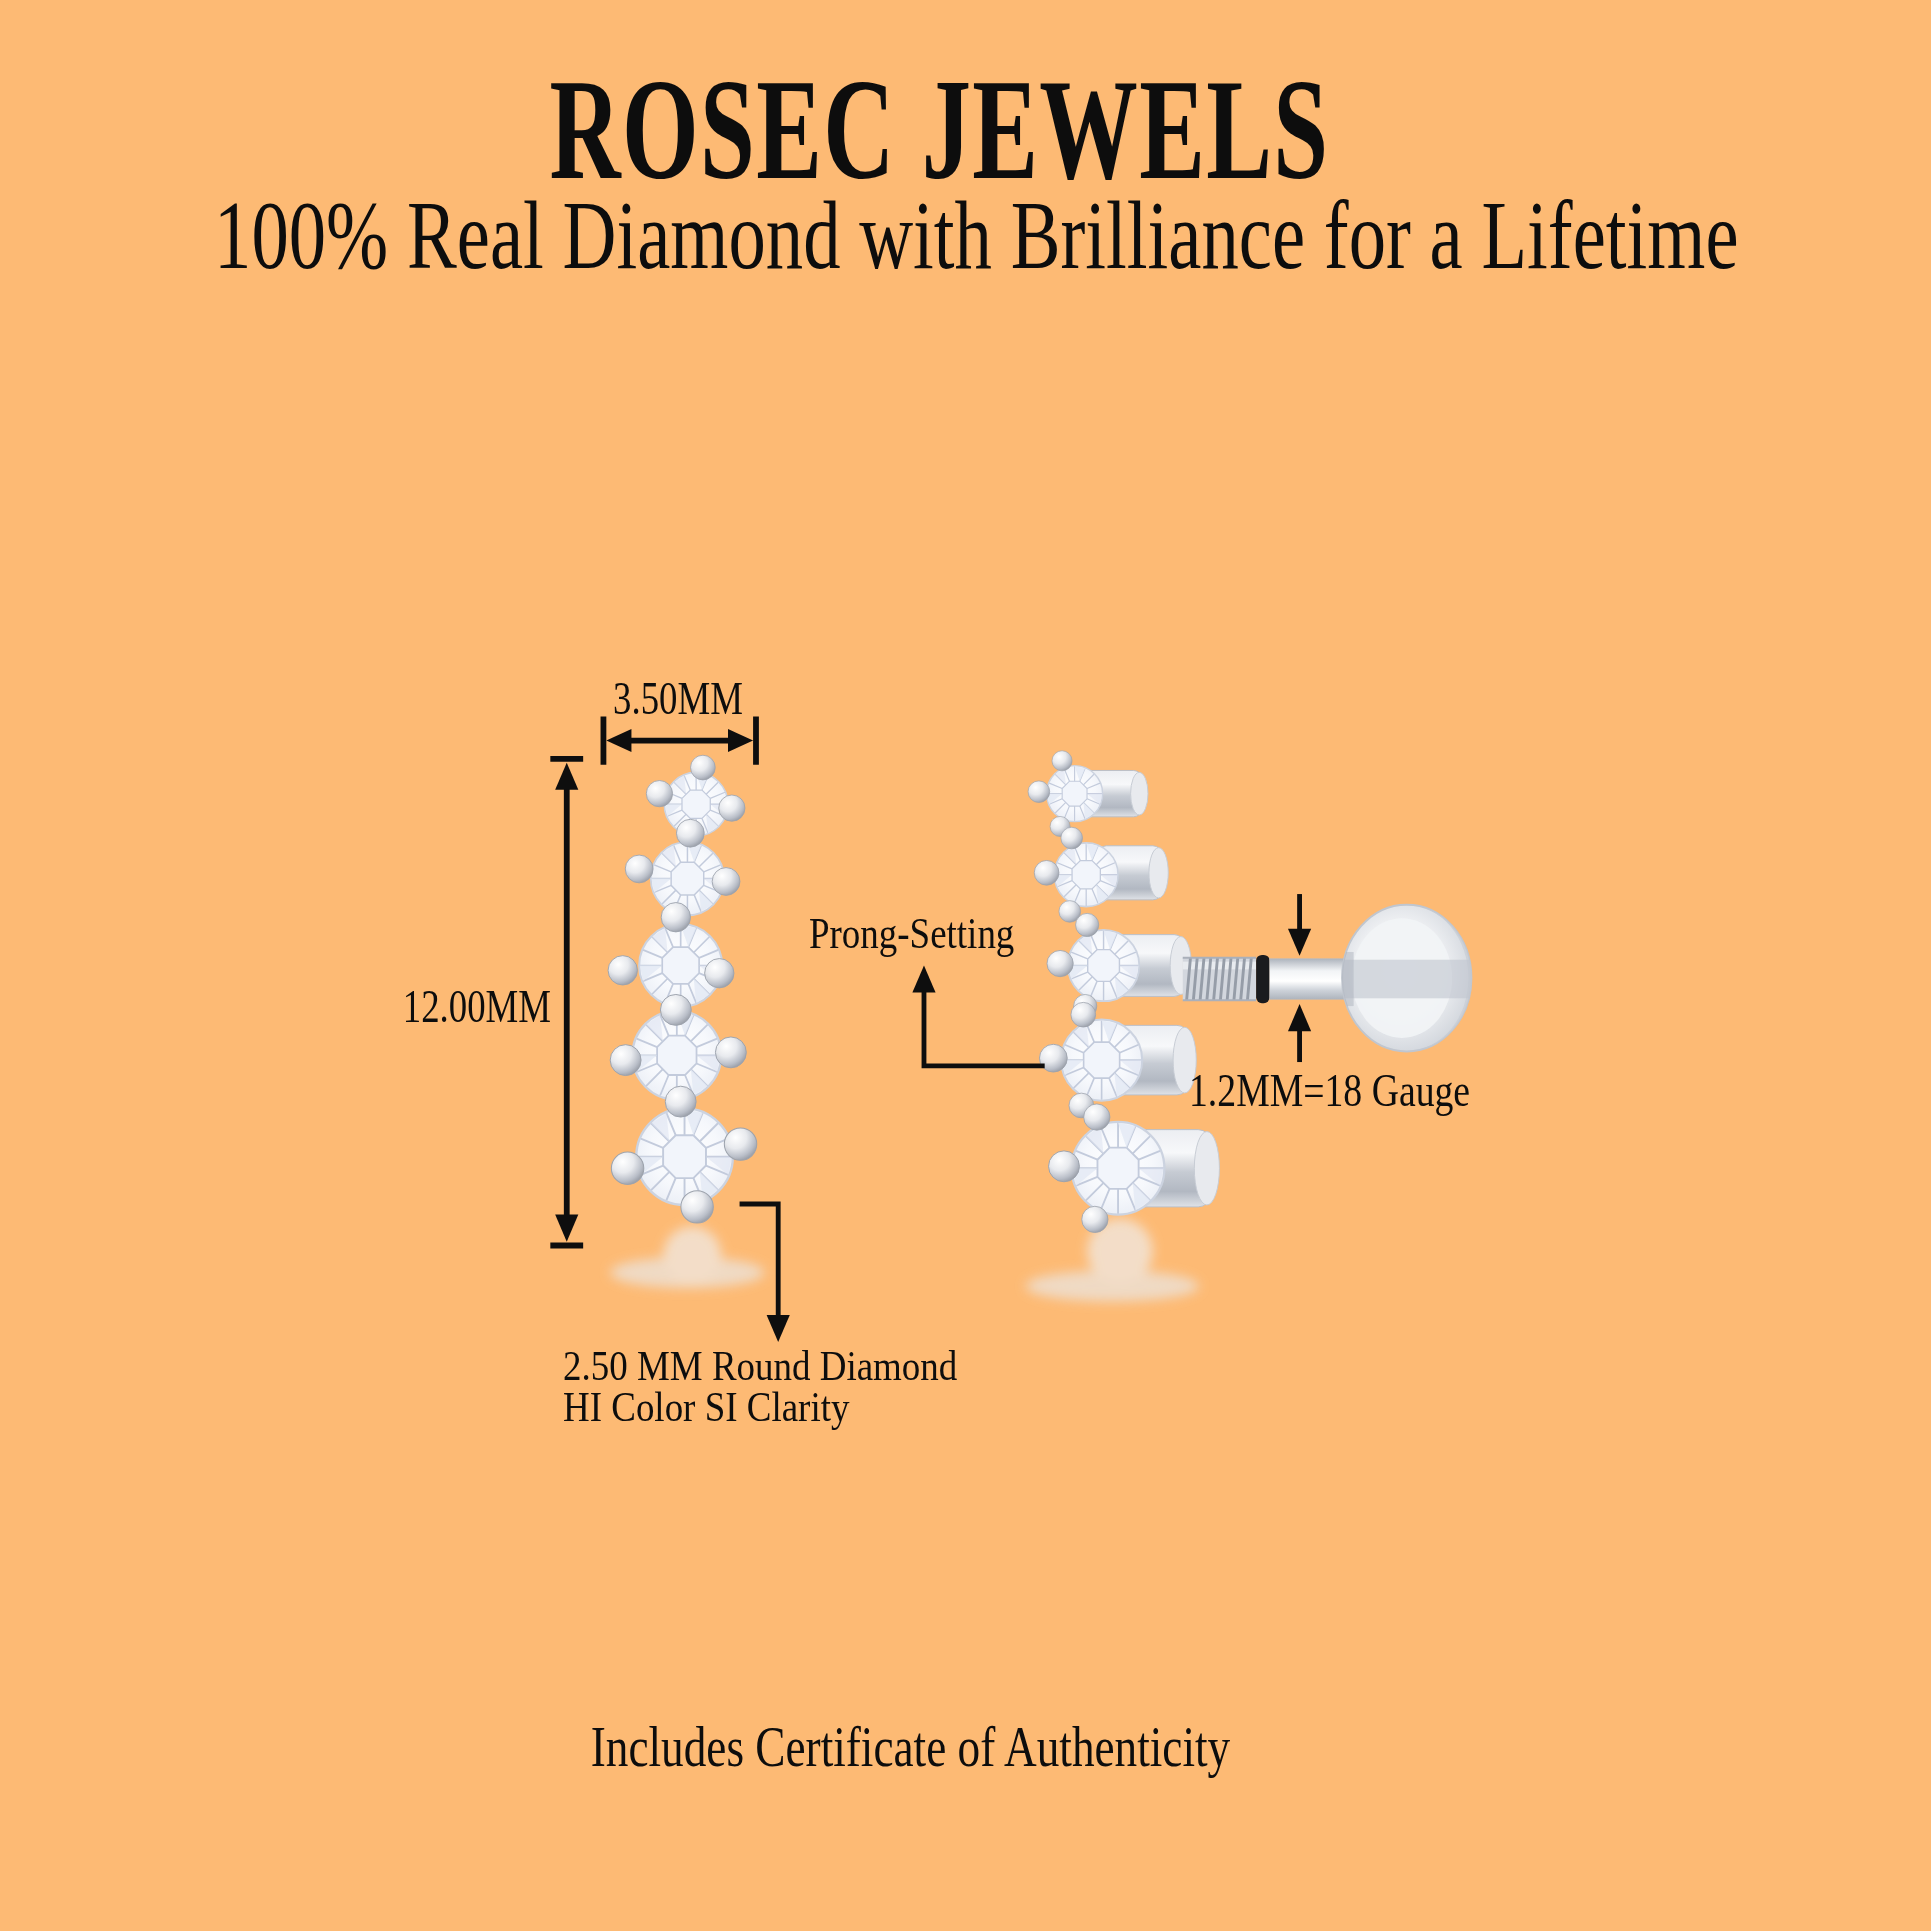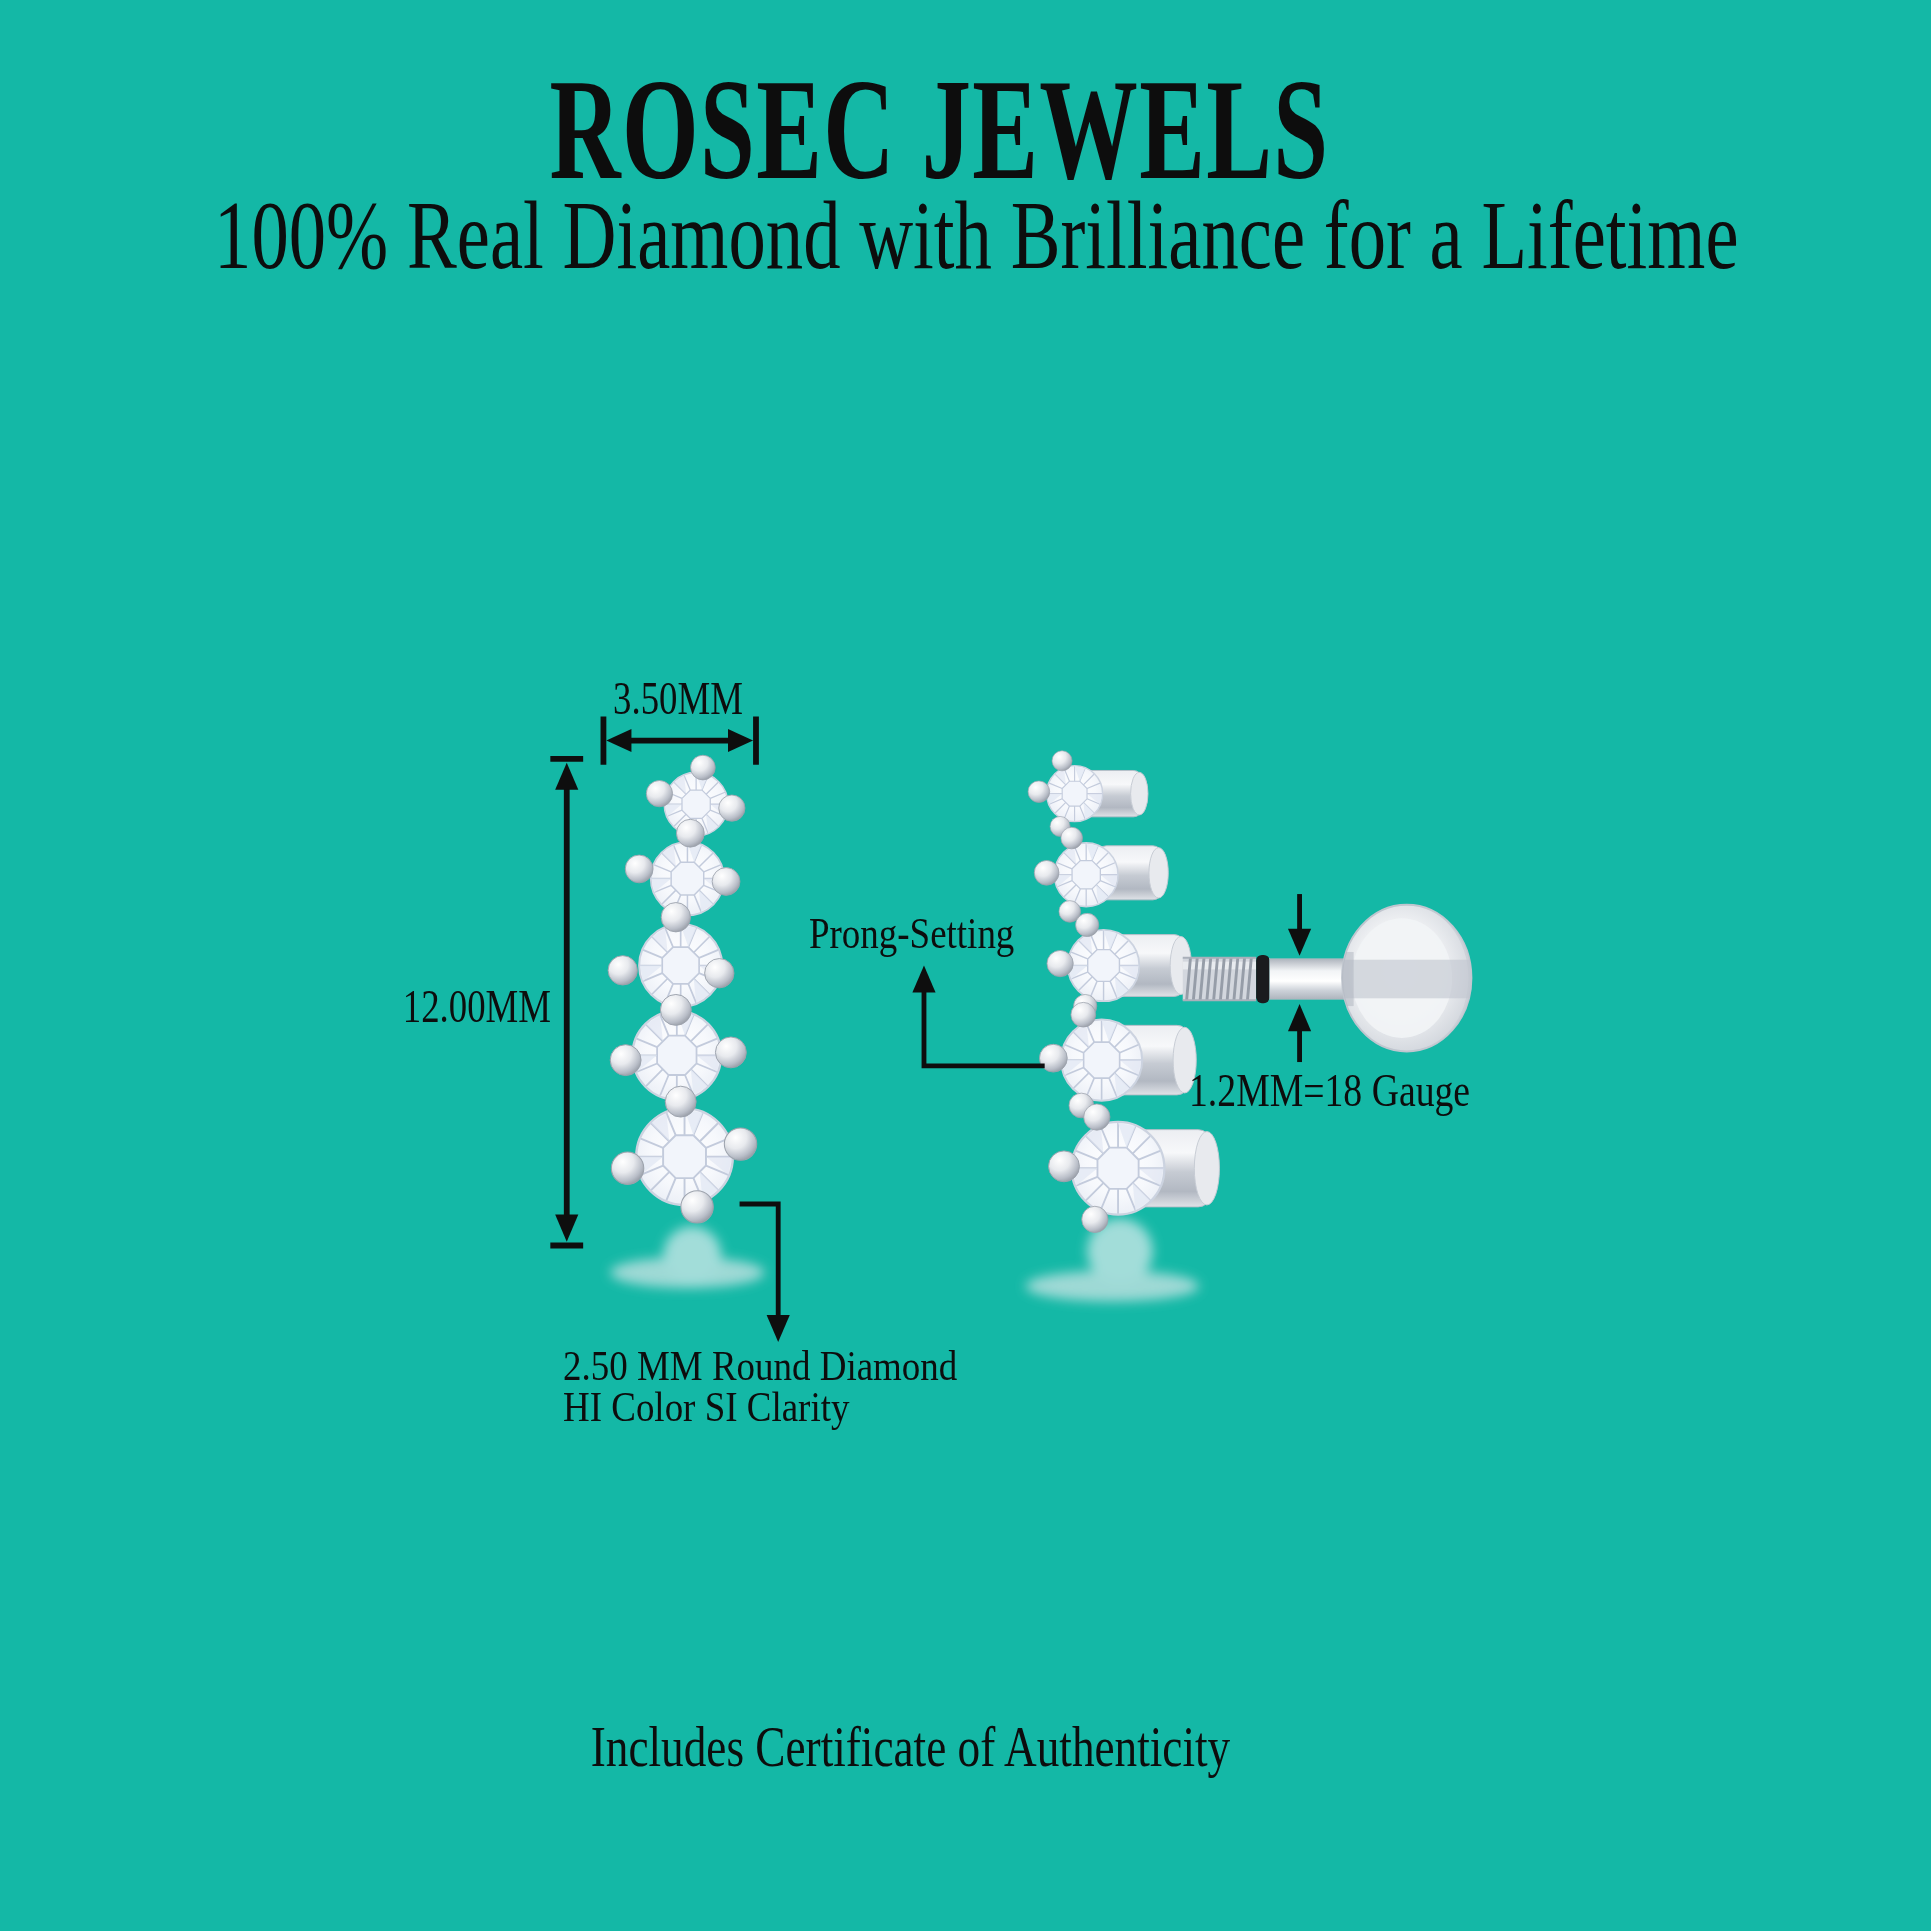--- a/index.html
+++ b/index.html
@@ -1,17 +1,17 @@
 <!DOCTYPE html>
 <html><head>
 <meta charset="utf-8">
 <style>
   html,body{margin:0;padding:0;background:#ffffff;}
   .canvas{
-    position:relative;width:1931px;height:1931px;background:#14b8a6;overflow:hidden;
+    position:relative;width:1931px;height:1931px;background:#fdba74;overflow:hidden;
     font-family:"Liberation Serif", serif;color:#111111;
   }
   .artwork{position:absolute;left:0;top:0;width:1931px;height:1931px;}
   .lbl{position:absolute;white-space:nowrap;color:#0d0d0d;}
   .brand{
     left:-26px;top:57px;width:1931px;text-align:center;
     font-size:145px;line-height:1;font-weight:700;letter-spacing:1.9px;
     transform:scaleX(0.68);transform-origin:50% 50%;
   }
   .tagline{

